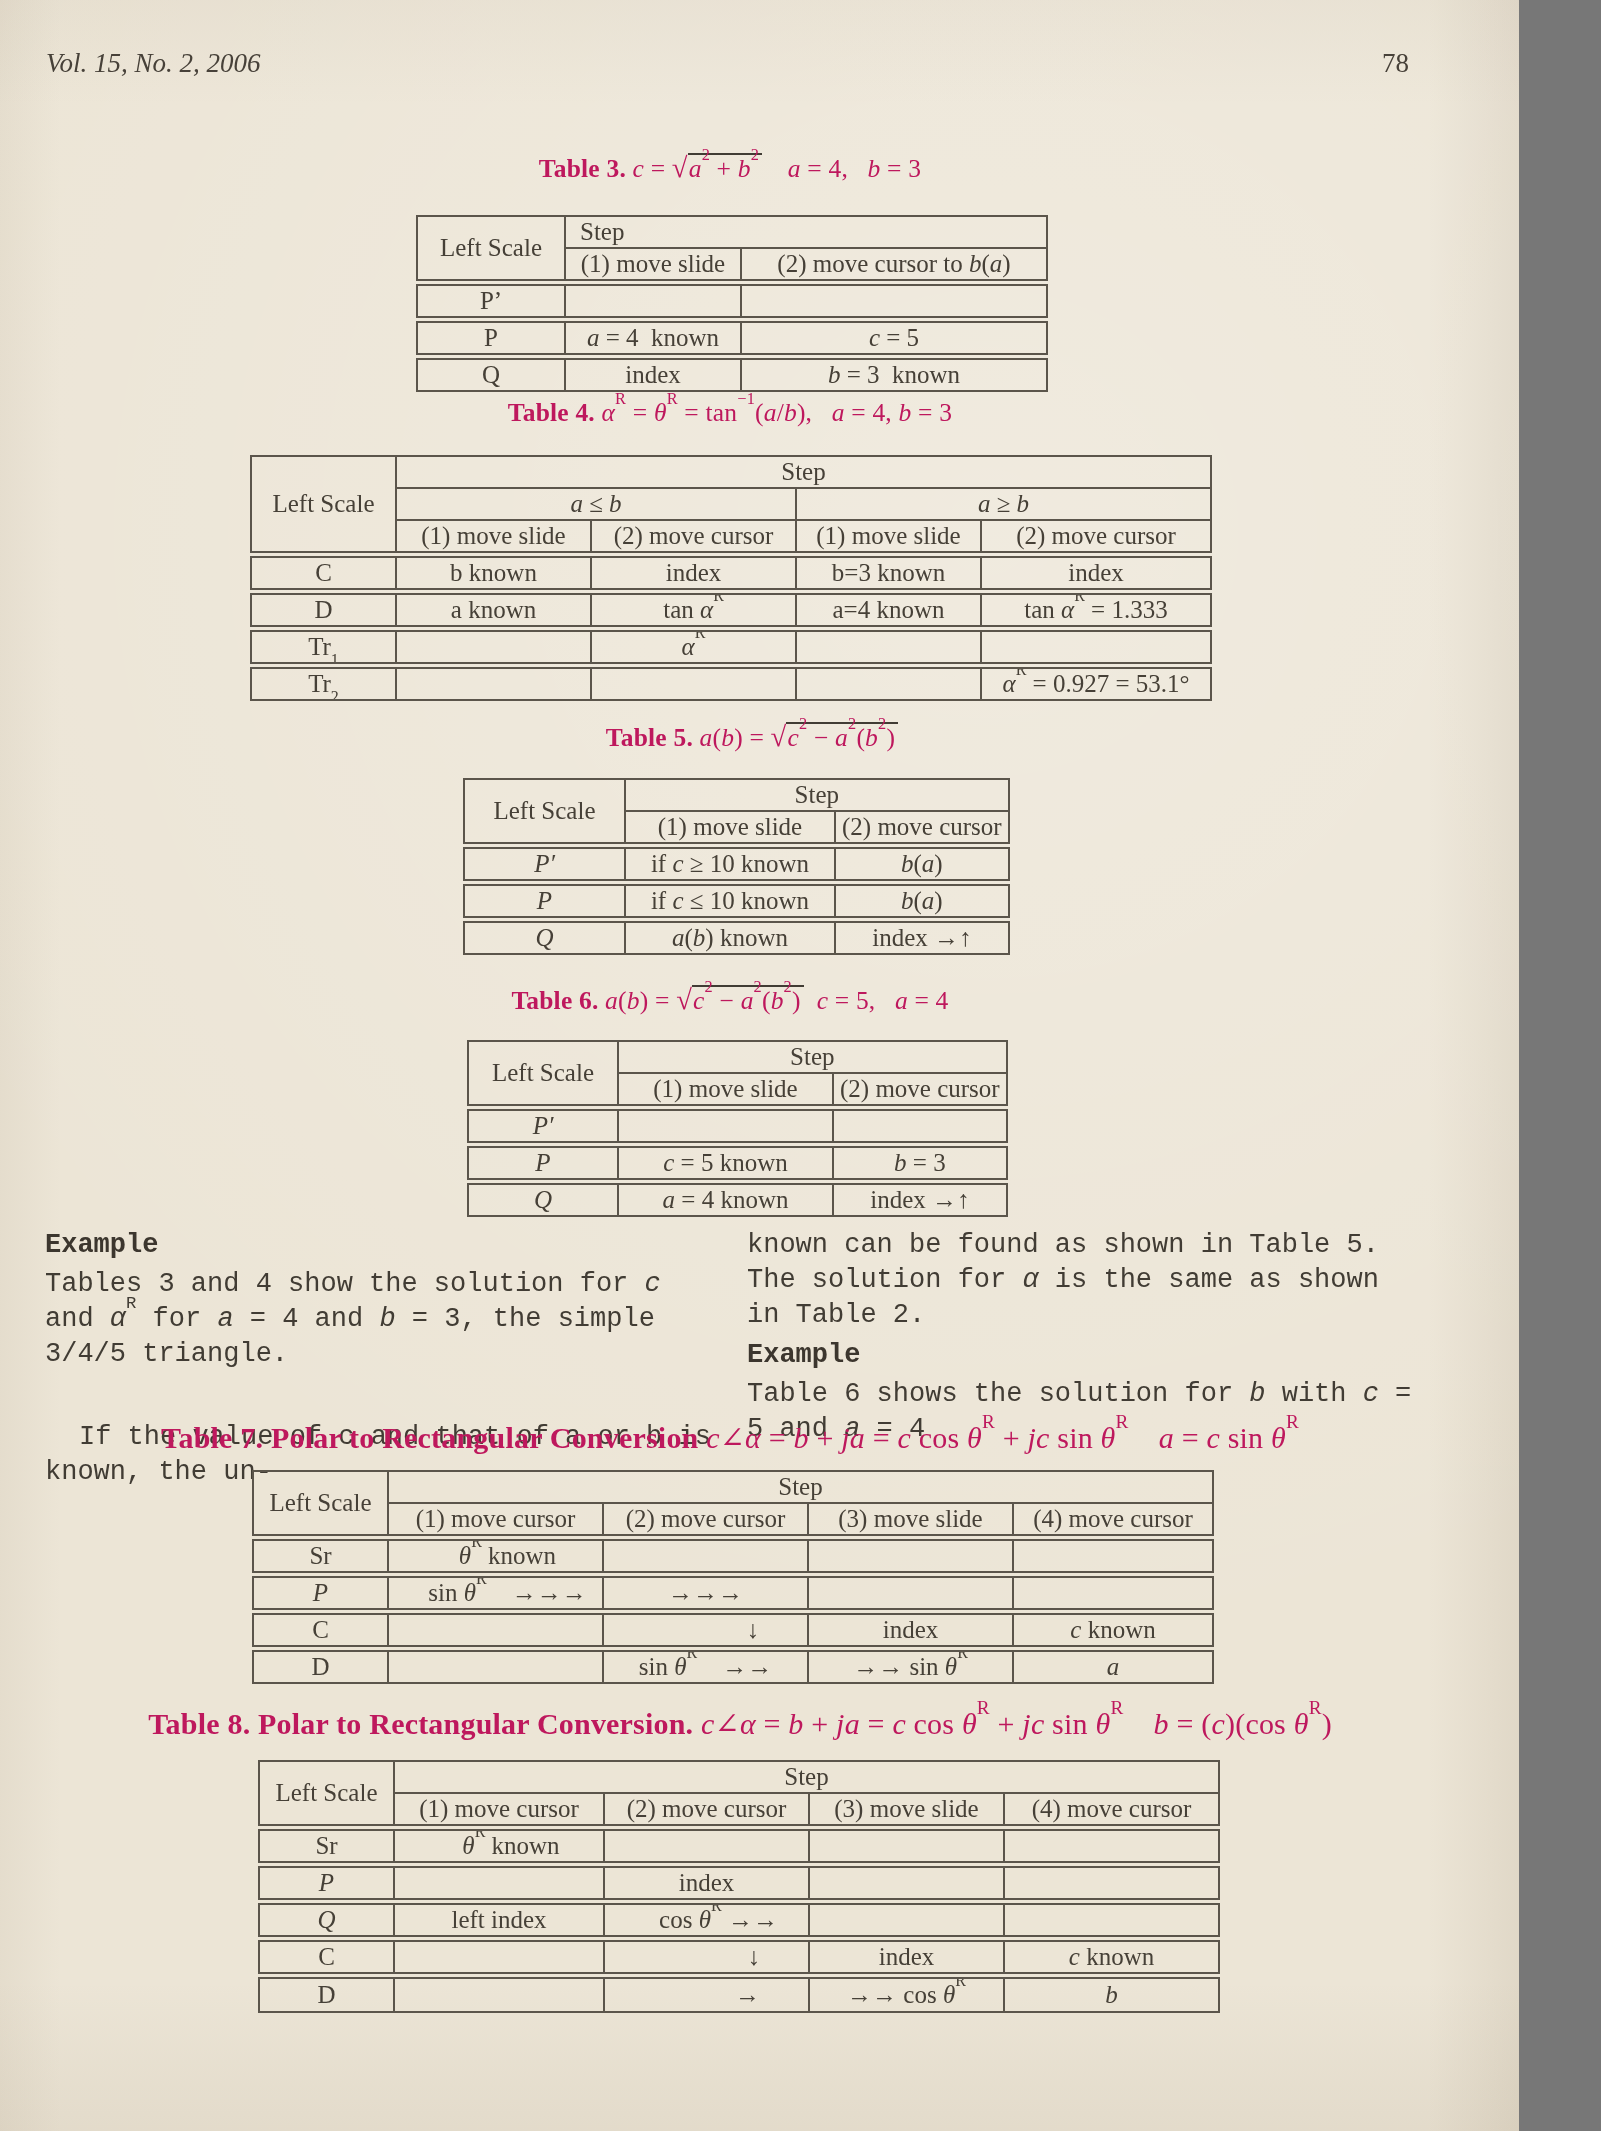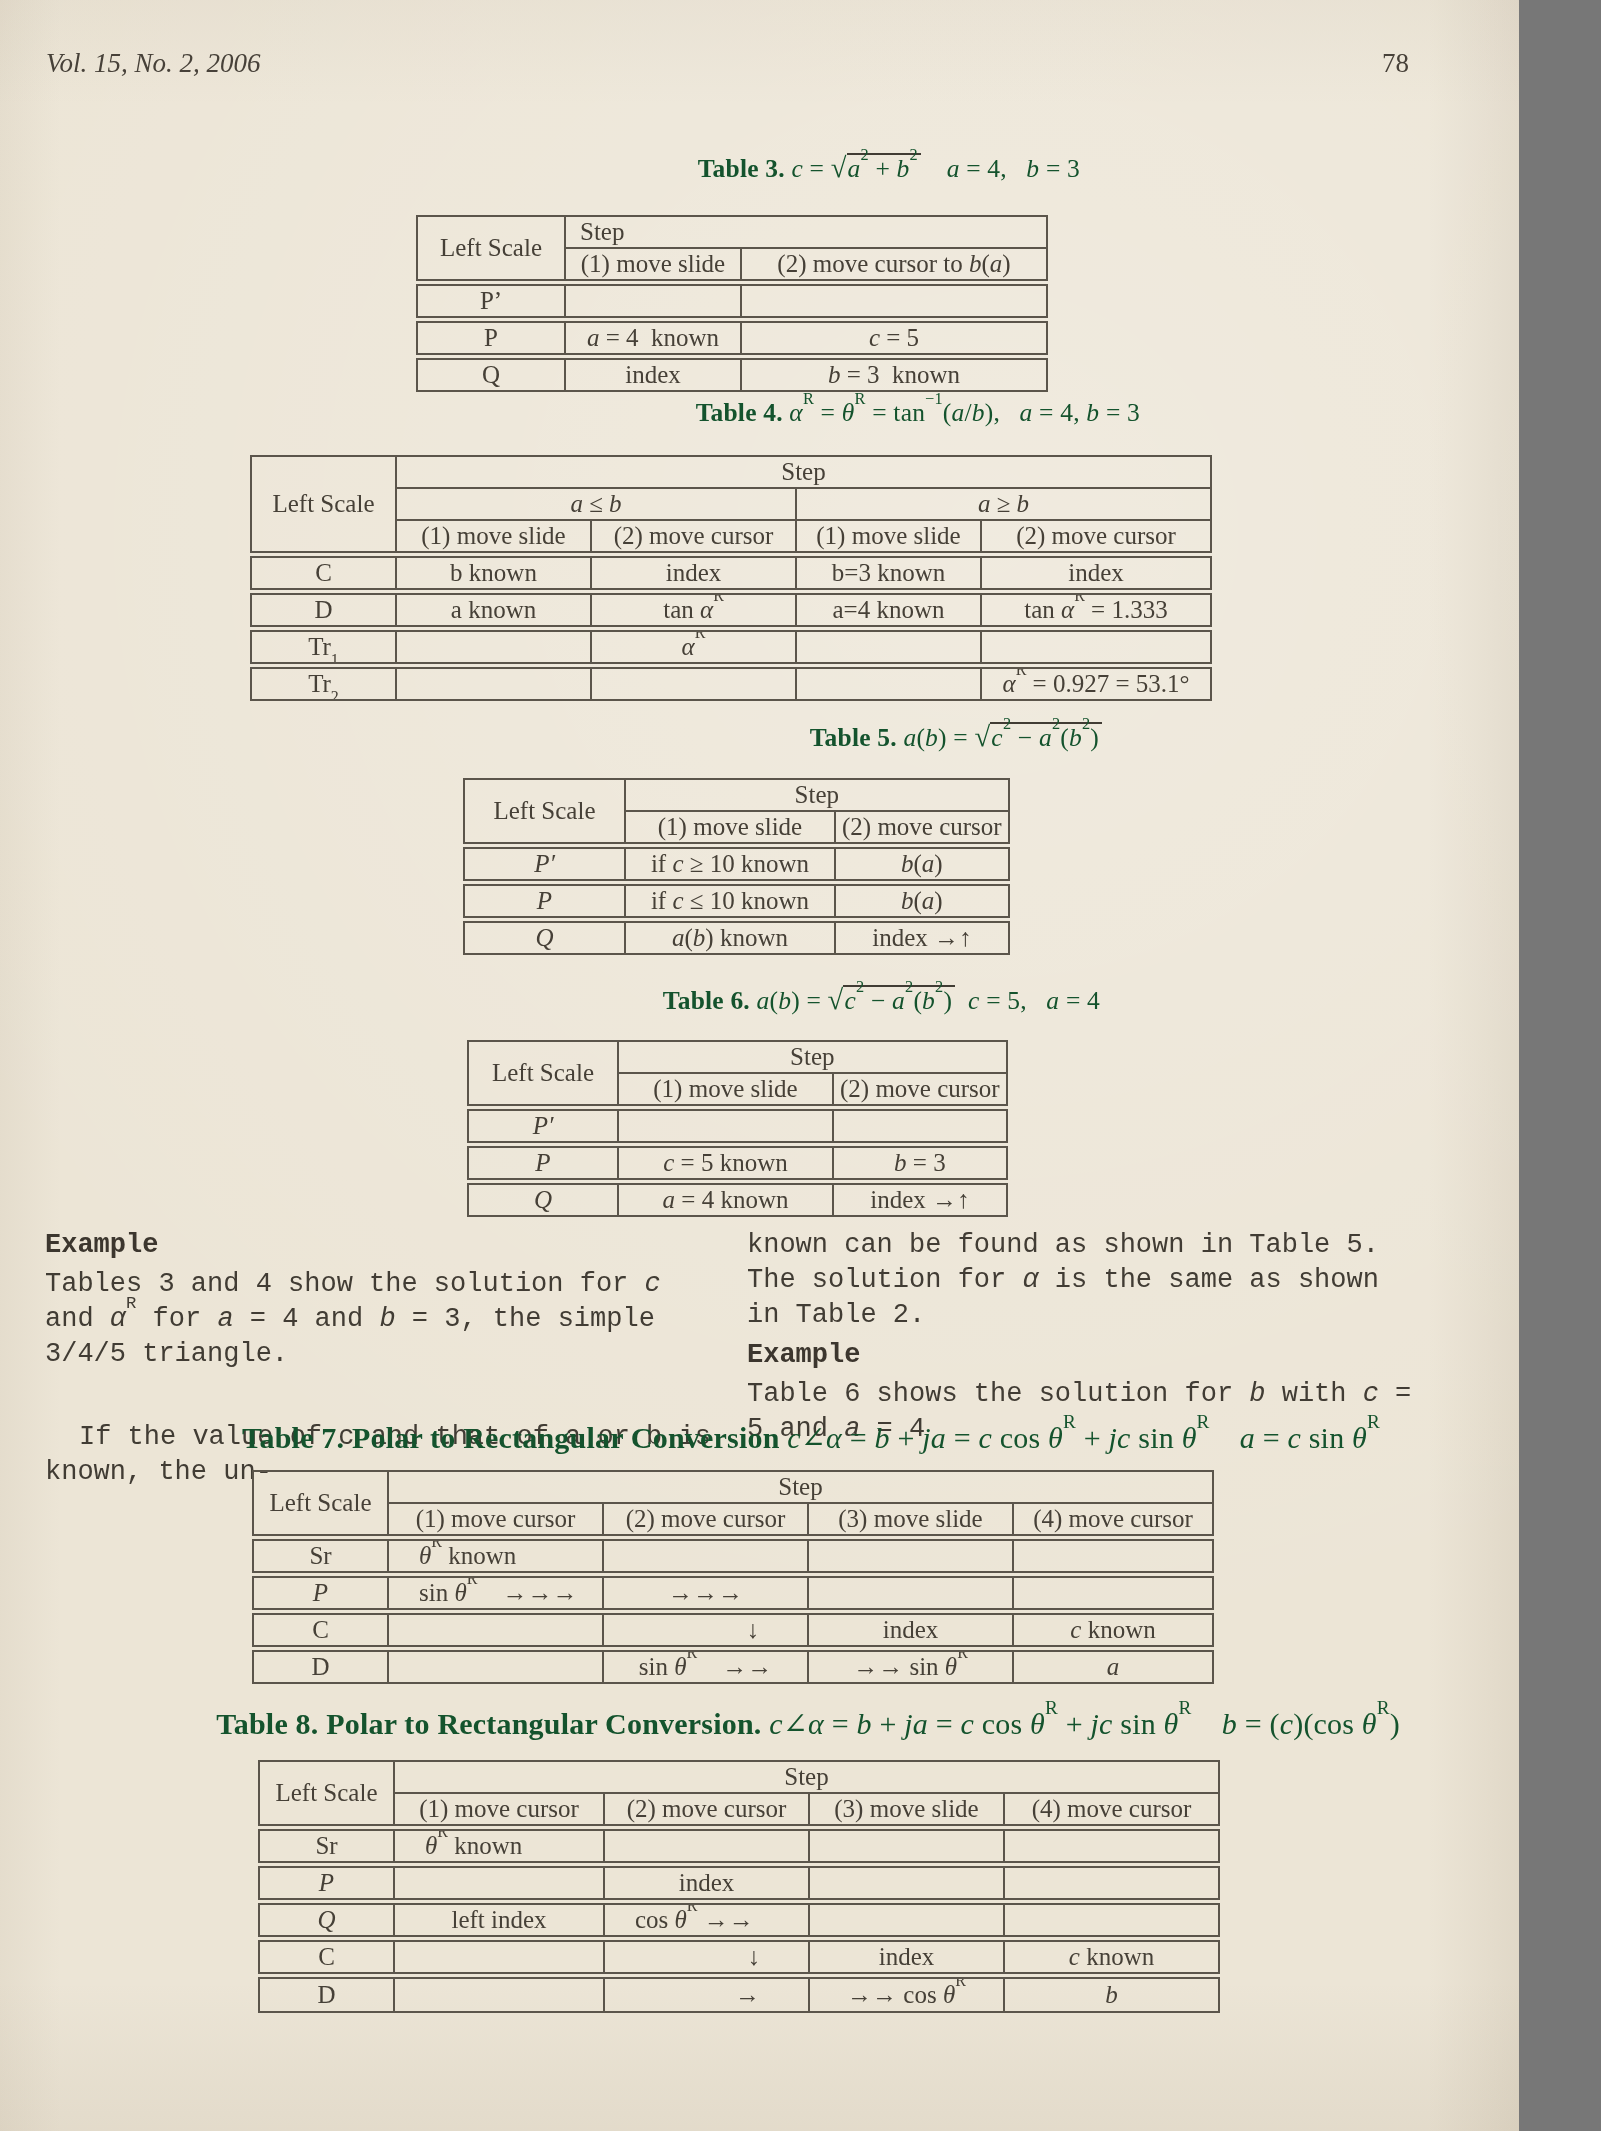--- a/index.html
+++ b/index.html
@@ -13,35 +13,35 @@
   .page::before {
     content:""; position:absolute; inset:0; pointer-events:none;
     background:
       radial-gradient(130% 90% at 65% 25%, rgba(255,255,255,.22), transparent 60%),
       linear-gradient(90deg, rgba(130,110,80,.07), transparent 4%, transparent 94%, rgba(120,100,70,.10)),
       linear-gradient(180deg, rgba(130,110,80,.05), transparent 5%, transparent 93%, rgba(120,100,70,.08));
   }
   .running-head { position:absolute; left:46px; top:48px; font-style:italic; font-size:27px; color:#474139; }
   .page-num { position:absolute; left:1382px; top:48px; font-size:27px; color:#474139; }
 
-  .cap { position:absolute; font-size:25.5px; color:#14532d; text-align:right; letter-spacing:.2px; }
+  .cap { position:absolute; font-size:25.5px; color:#be185d; text-align:center; letter-spacing:.2px; }
   .cap.big { font-size:30px; }
 
   .t { position:absolute; border-collapse:collapse; table-layout:fixed; }
   .t td {
     border:2px solid #5b554b; font-size:25px; color:#464037;
     text-align:center; vertical-align:middle; padding:1px 6px;
     overflow:hidden; white-space:nowrap;
   }
   .t tr { height:32px; }
   .t tr.hdr { height:31px; }
   .t tr.dr > td { border-top:7px double #5b554b; }
   .t8 tr { height:36px; }
   td.tal { text-align:left; padding-left:14px; }
-  td.al  { text-align:left; padding-left:30px; }
+  td.al  { text-align:center; padding-left:30px; }
   td.ar  { text-align:right; padding-right:48px; }
 
   sup { font-size:64%; line-height:0; position:relative; top:-0.48em; }
   sub { font-size:64%; line-height:0; position:relative; top:0.25em; }
   .ol { border-top:2px solid #413c34; display:inline-block; line-height:1.1; padding:0 3px 0 1px; }
   .sq { font-size:1.12em; }
 
   .excol { position:absolute; width:676px; font-size:27px; line-height:35px; color:#413c34;font-family:Liberation Mono, monospace; }
   .excol h3 { font-size:27px; font-weight:bold; margin-bottom:4px; color:#3c362e; }
   .excol p { margin-bottom:5px; }

